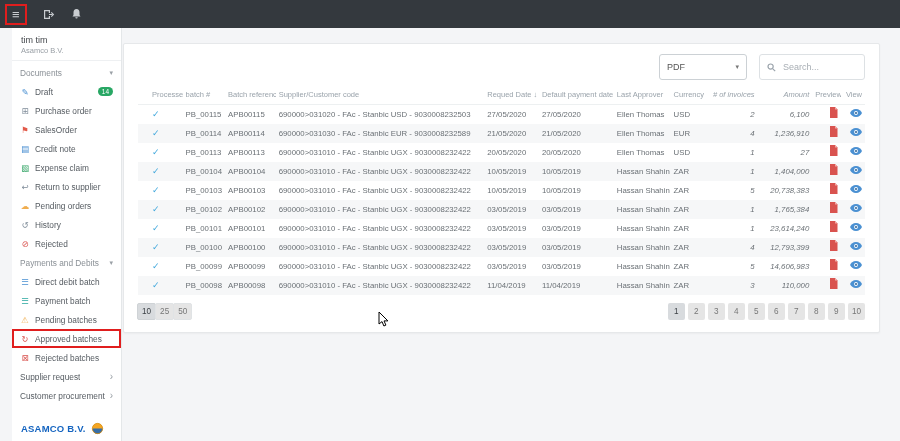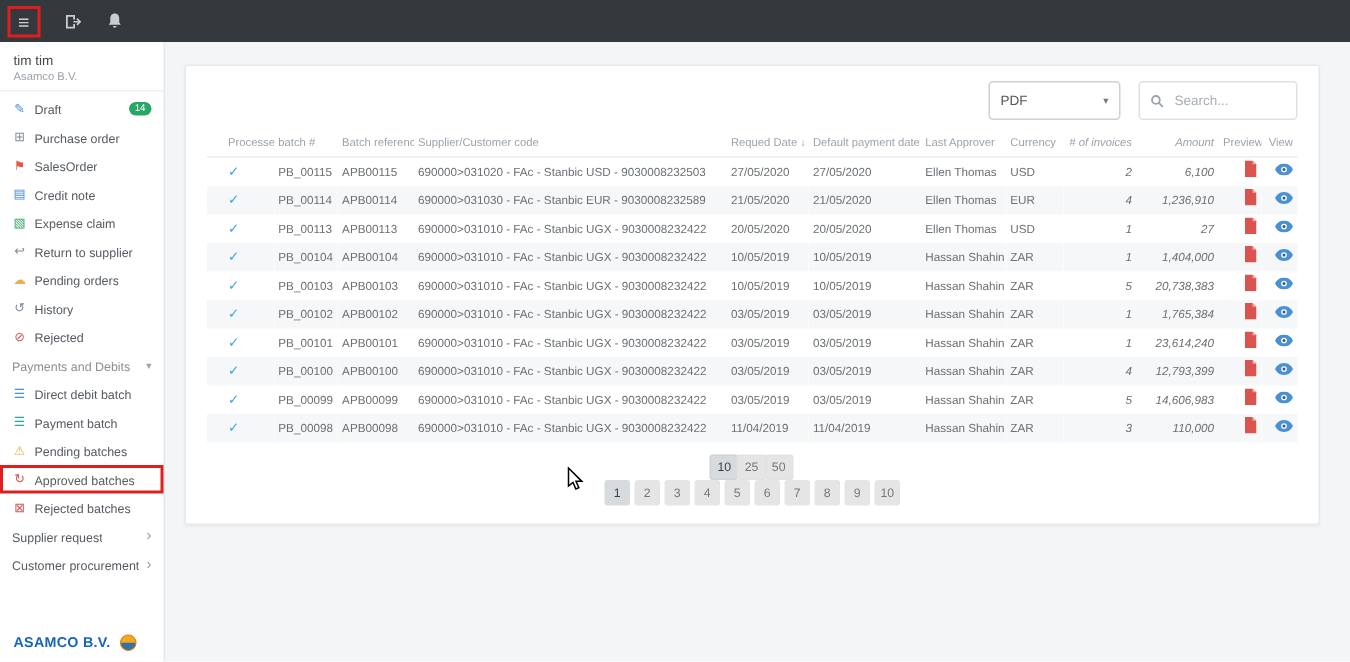--- a/index.html
+++ b/index.html
@@ -9,21 +9,21 @@
     font-family:"Liberation Sans","DejaVu Sans",sans-serif;
     background:#f4f5f7; color:#555;
   }
   
   .topbar { position:absolute; top:0; left:0; width:900px; height:28px;
     background:var(--topbar-bg,#34393e); display:flex; align-items:center; gap:16px;
     padding-left:5px; z-index:20; }
   .menu-box { border:2px solid var(--annotation,#e01e1e); padding:0 5px; display:flex; align-items:center; height:21px; }
   .tico { color:#c9cdd1; font-size:13px; line-height:1; display:flex; align-items:center; }
   
-  .sidebar { position:absolute; top:28px; left:0; width:110px; bottom:0; background:#fff;
+  .sidebar { position:absolute; top:28px; left:12px; width:110px; bottom:0; background:#fff;
     border-right:1px solid #e4e7e9; z-index:10; }
   .user { padding:7px 9px 5px; border-bottom:1px solid #eef0f2; }
   .user-name { font-size:9px; color:#45494d; }
   .user-company { font-size:7.5px; color:#9aa0a6; margin-top:1px; }
   .nav { padding-top:2px; }
   .nav-section { height:19px; display:flex; align-items:center; justify-content:space-between;
     padding:0 8px; font-size:8.3px; color:#8a9096; cursor:pointer; }
   .nav-item { height:19px; display:flex; align-items:center; gap:5px; padding:0 8px;
     font-size:8.3px; color:#555b61; cursor:pointer; }
   .nav-item.annotated { outline:2px solid var(--annotation,#e01e1e); outline-offset:-2px; }
@@ -57,21 +57,21 @@
     padding:4px 3px 5px; border-bottom:1px solid #edf0f1; white-space:nowrap; overflow:hidden; }
   td { font-size:7.8px; color:#6a7075; padding:2px 3px; white-space:nowrap; overflow:hidden;
     height:12px; line-height:12px; }
   tr.even td { background:#f6f7f8; }
   .c-proc { padding-left:14px; }
   .check { color:var(--check,#3fa7dc); font-size:9px; }
   .num { text-align:right;font-style:italic; }
   .ctr { text-align:right; }
   .icon-btn { display:inline-flex; align-items:center; justify-content:center; cursor:pointer; }
   
-  .table-footer { display:flex; justify-content:space-between; align-items:center; margin-top:8px;flex-direction:column; }
+  .table-footer { display:flex; justify-content:space-between; align-items:flex-start; margin-top:8px; }
   .size-group { display:flex; }
   .size-group .pbtn { border:1px solid #e0e3e5; margin-left:-1px; }
   .pbtn { min-width:17px; height:17px; padding:0 4px; background:#e5e5e5; border:none;
     font-size:8.2px; color:#777; display:flex; align-items:center; justify-content:center;
     font-family:inherit; cursor:pointer; border-radius:2px; }
   .pbtn.active { background:#d8dbde; color:#3c4146; border-color:#cfd3d6; }
   .pager { display:flex; gap:3px; }
   
   .cursor { position:absolute; left:378px; top:311px; z-index:50; pointer-events:none; }
 </style>
@@ -94,20 +94,24 @@
       </svg>
   </span>
 </div>
 
 <div class="sidebar">
   <div class="user">
     <div class="user-name">tim tim</div>
     <div class="user-company">Asamco B.V.</div>
   </div>
   <div class="nav">
+    <div class="nav-section">
+      <span>Documents</span>
+      <span class="chev">▾</span>
+    </div>
     <div class="nav-item">
       <span class="nico" style="color:#4a90d2">✎</span>
       <span class="nlabel">Draft</span>
       <span class="badge">14</span>
     </div>
     <div class="nav-item">
       <span class="nico" style="color:#7f8c99">⊞</span>
       <span class="nlabel">Purchase order</span>
     </div>
     <div class="nav-item">

